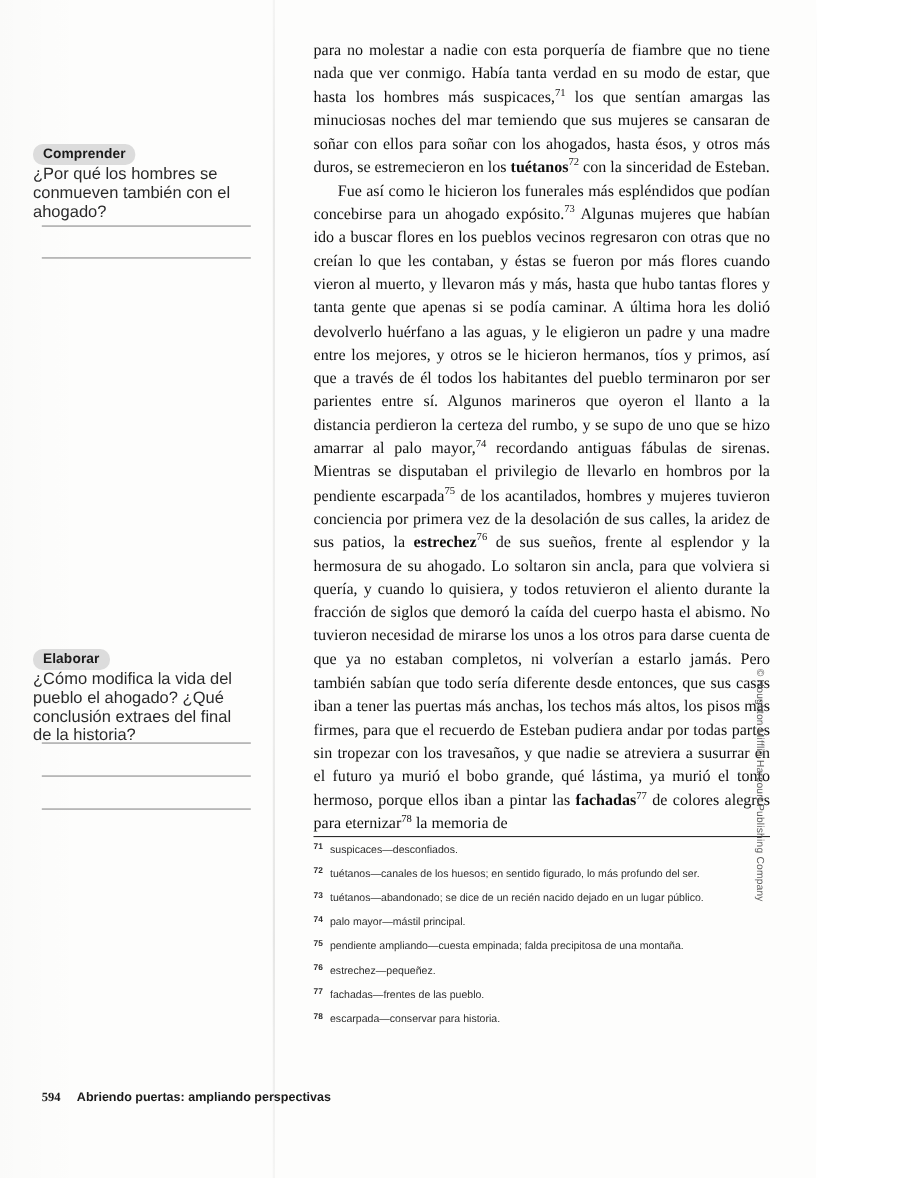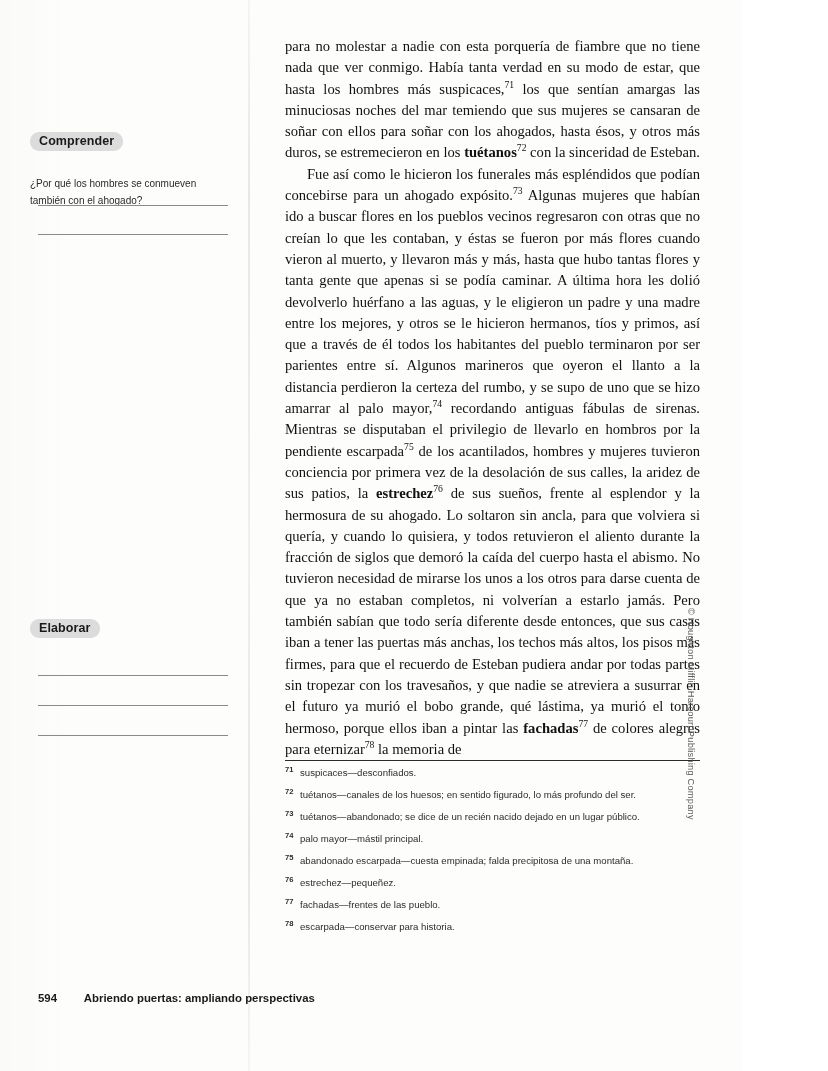--- a/index.html
+++ b/index.html
@@ -69,37 +69,37 @@
   
   .margin-col {
     position: absolute;
     left: 0;
     top: 0;
     width: 248px;
     height: 1071px;
   }
   .qblock { position: absolute; left: 30px; width: 200px; }
   #qblock-comprender { top: 131px; }
-  #qblock-elaborar   { top: 618px; }
+  #qblock-elaborar   { top: 590px; }
 
   .q-badge {
     display: inline-block;
     background: #dcdcdc;
     border-radius: 9px;
     padding: 2px 9px 3px 9px;
     font-family: "Liberation Sans", sans-serif;
     font-weight: bold;
     font-size: 12.5px;
     letter-spacing: 0.1px;
     color: #1a1a1a;
   }
   .q-text {
-    margin-top: 24px;
-    font-family: "Liberation Sans", sans-serif;
-    font-size: 10px;
+    margin-top: 0;
+    font-family: "Liberation Sans", sans-serif;
+    font-size: 15px;
     line-height: 17px;
     color: #2a2a2a;
   }
   .answer-lines { position: absolute; left: 38px; width: 190px; }
   #lines-comprender { top: 205px; }
   #lines-elaborar   { top: 675px; }
   .ans-line {
     height: 1px;
     background: #8a8a8a;
     margin-bottom: 28px;
@@ -167,21 +167,21 @@
   
   .footer {
     position: absolute;
     left: 38px;
     top: 992px;
     font-family: "Liberation Sans", sans-serif;
     font-weight: bold;
     font-size: 11.4px;
     color: #1a1a1a;
   }
-  .footer .pg { margin-right: 24px; }
+  .footer .pg { margin-right: 12px; font-family: Liberation Serif, serif; }
 
   
   .copyright {
     position: absolute;
     left: 696px;
     top: 608px;
     transform-origin: left top;
     transform: rotate(90deg);
     white-space: nowrap;
     font-family: "Liberation Sans", sans-serif;
@@ -207,20 +207,21 @@
       <div class="q-text">¿Por qué los hombres se conmueven también con el ahogado?</div>
     </div>
 
     <div class="answer-lines" id="lines-comprender">
       <div class="ans-line"></div>
       <div class="ans-line"></div>
     </div>
 
     <div class="qblock" id="qblock-elaborar">
       <span class="q-badge">Elaborar</span>
+      <div class="q-text">¿Cómo modifica la vida del pueblo el ahogado? ¿Qué conclusión extraes del final de la historia?</div>
     </div>
 
     <div class="answer-lines" id="lines-elaborar">
       <div class="ans-line"></div>
       <div class="ans-line"></div>
       <div class="ans-line"></div>
     </div>
 
   </div>
 
@@ -228,21 +229,21 @@
     <p class="body-par" id="par-1" style="text-indent: 0px;">para no molestar a nadie con esta porquería de fiambre que no tiene nada que ver conmigo. Había tanta verdad en su modo de estar, que hasta los hombres más suspicaces,<sup>71</sup> los que sentían amargas las minuciosas noches del mar temiendo que sus mujeres se cansaran de soñar con ellos para soñar con los ahogados, hasta ésos, y otros más duros, se estremecieron en los <b>tuétanos</b><sup>72</sup> con la sinceridad de Esteban.</p>
     <p class="body-par" id="par-2">Fue así como le hicieron los funerales más espléndidos que podían concebirse para un ahogado expósito.<sup>73</sup> Algunas mujeres que habían ido a buscar flores en los pueblos vecinos regresaron con otras que no creían lo que les contaban, y éstas se fueron por más flores cuando vieron al muerto, y llevaron más y más, hasta que hubo tantas flores y tanta gente que apenas si se podía caminar. A última hora les dolió devolverlo huérfano a las aguas, y le eligieron un padre y una madre entre los mejores, y otros se le hicieron hermanos, tíos y primos, así que a través de él todos los habitantes del pueblo terminaron por ser parientes entre sí. Algunos marineros que oyeron el llanto a la distancia perdieron la certeza del rumbo, y se supo de uno que se hizo amarrar al palo mayor,<sup>74</sup> recordando antiguas fábulas de sirenas. Mientras se disputaban el privilegio de llevarlo en hombros por la pendiente escarpada<sup>75</sup> de los acantilados, hombres y mujeres tuvieron conciencia por primera vez de la desolación de sus calles, la aridez de sus patios, la <b>estrechez</b><sup>76</sup> de sus sueños, frente al esplendor y la hermosura de su ahogado. Lo soltaron sin ancla, para que volviera si quería, y cuando lo quisiera, y todos retuvieron el aliento durante la fracción de siglos que demoró la caída del cuerpo hasta el abismo. No tuvieron necesidad de mirarse los unos a los otros para darse cuenta de que ya no estaban completos, ni volverían a estarlo jamás. Pero también sabían que todo sería diferente desde entonces, que sus casas iban a tener las puertas más anchas, los techos más altos, los pisos más firmes, para que el recuerdo de Esteban pudiera andar por todas partes sin tropezar con los travesaños, y que nadie se atreviera a susurrar en el futuro ya murió el bobo grande, qué lástima, ya murió el tonto hermoso, porque ellos iban a pintar las <b>fachadas</b><sup>77</sup> de colores alegres para eternizar<sup>78</sup> la memoria de</p>
   </div>
 
   <div class="footnote-rule"></div>
   <div class="footnotes">
       <div class="fn"><span class="fn-num">71</span><span class="fn-term">suspicaces</span><span>—desconfiados.</span></div>
       <div class="fn"><span class="fn-num">72</span><span class="fn-term">tuétanos</span><span>—canales de los huesos; en sentido figurado, lo más profundo del ser.</span></div>
       <div class="fn"><span class="fn-num">73</span><span class="fn-term">tuétanos</span><span>—abandonado; se dice de un recién nacido dejado en un lugar público.</span></div>
       <div class="fn"><span class="fn-num">74</span><span class="fn-term">palo mayor</span><span>—mástil principal.</span></div>
-      <div class="fn"><span class="fn-num">75</span><span class="fn-term">abandonado escarpada</span><span>—cuesta empinada; falda precipitosa de una montaña.</span></div>
+      <div class="fn"><span class="fn-num">75</span><span class="fn-term">pendiente ampliando</span><span>—cuesta empinada; falda precipitosa de una montaña.</span></div>
       <div class="fn"><span class="fn-num">76</span><span class="fn-term">estrechez</span><span>—pequeñez.</span></div>
       <div class="fn"><span class="fn-num">77</span><span class="fn-term">fachadas</span><span>—frentes de las pueblo.</span></div>
       <div class="fn"><span class="fn-num">78</span><span class="fn-term">escarpada</span><span>—conservar para historia.</span></div>
     </div>
 
   <div class="footer">
     <span class="pg">594</span>
     <span>Abriendo puertas: ampliando perspectivas</span>
   </div>
 

